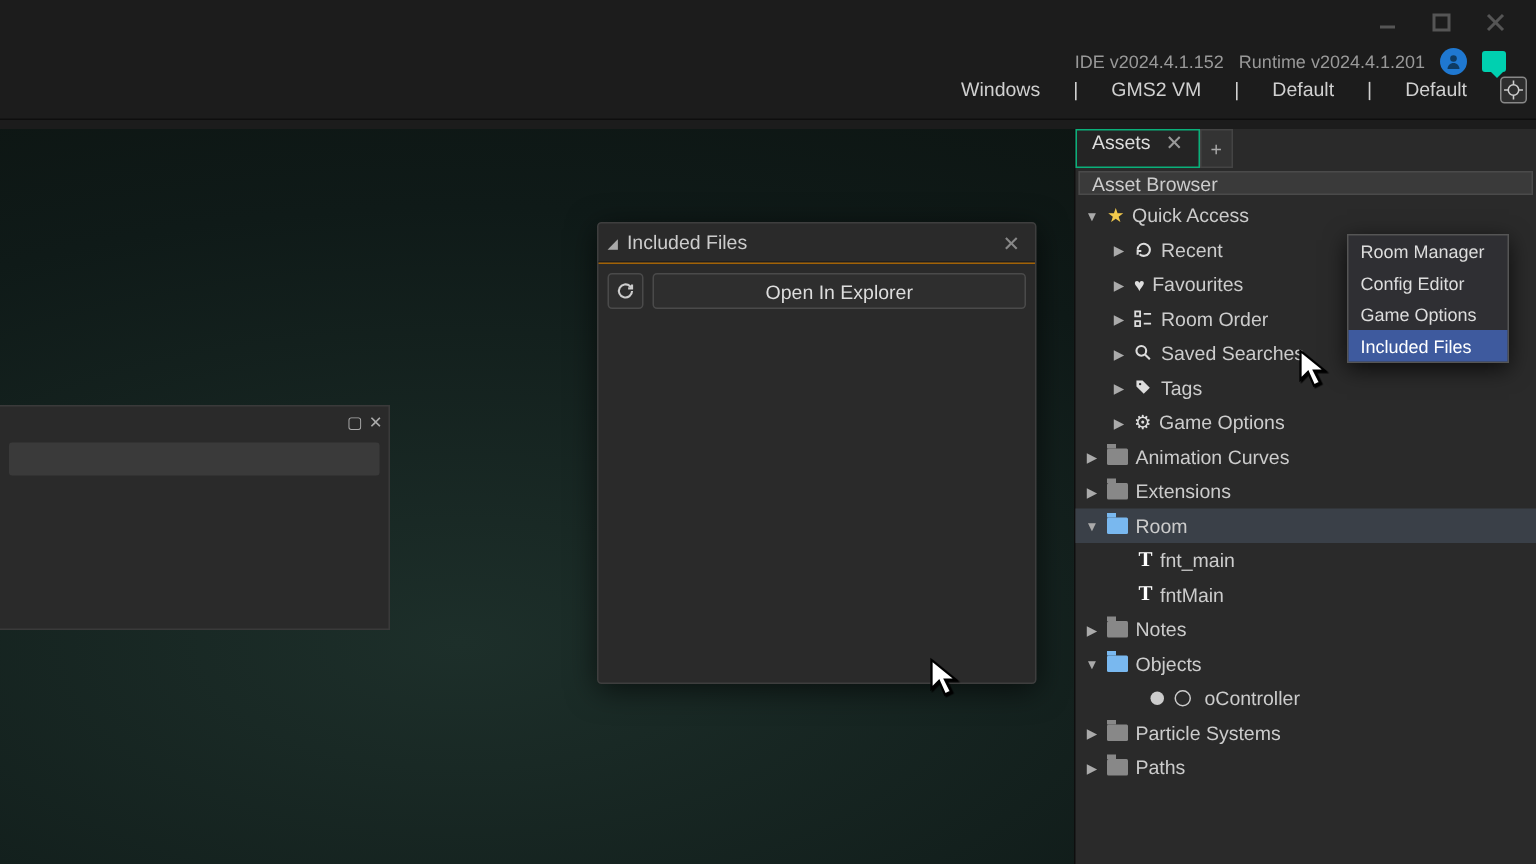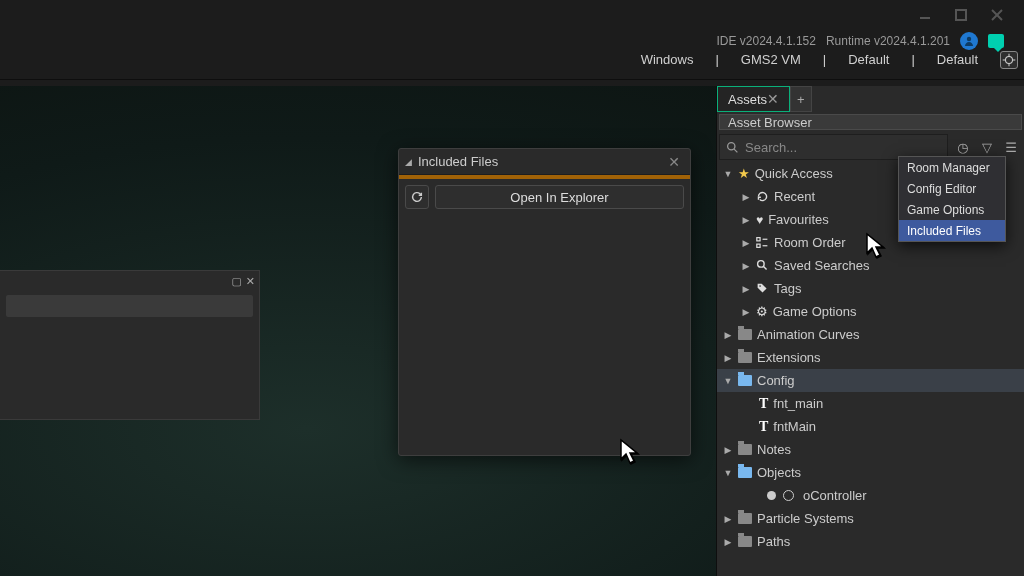--- a/index.html
+++ b/index.html
@@ -72,26 +72,26 @@
   display:flex; flex-direction:column;
   box-shadow: 0 4px 20px rgba(0,0,0,.6);
 }
 .fw-header{height:26px;display:flex;align-items:center;gap:6px;padding:0 6px;color:#ccc;font-size:13px;border-bottom:1px solid #1e1e1e;}
 .tri-collapse{font-size:9px;color:#aaa;}
 .fw-close{margin-left:auto;color:#888;font-size:14px;padding:0 4px;cursor:pointer;}
 .fw-body{flex:1;padding:6px 10px;}
 .folder-row{display:flex;align-items:center;gap:6px;color:#ddd;font-size:13px;}
 .folder-gfx{width:14px;height:11px;background:#ddd;border-radius:1px;position:relative;}
 .folder-gfx:before{content:"";position:absolute;top:-3px;left:0;width:6px;height:3px;background:#ddd;}
-.fw-footer{display:flex;gap:6px;padding:6px;border-top:4px solid #a16207;}
+.fw-footer{display:flex;gap:6px;padding:6px;border-top:1px solid #a16207;}
 .refresh-btn{width:24px;height:24px;background:#2e2e2e;border:1px solid #4a4a4a;border-radius:3px;display:flex;align-items:center;justify-content:center;color:#ccc;}
 .open-explorer{flex:1;height:24px;background:#2e2e2e;border:1px solid #4a4a4a;border-radius:3px;color:#ddd;font-size:13px;display:flex;align-items:center;justify-content:center;}
 .right-panel{position:absolute;right:0;top:86px;bottom:0;width:308px;background:#2a2a2a;border-left:1px solid #0e0e0e;}
 .tab-strip{height:26px;display:flex;align-items:stretch;}
-.tab{display:flex;align-items:center;padding:0 10px;background:#242424;border:1px solid #0ab07a;border-bottom:1px solid #0ab07a;color:#ddd;font-size:13px;}
+.tab{display:flex;gap:10px;padding:0 10px;background:#242424;border:1px solid #0ab07a;border-bottom:1px solid #0ab07a;color:#ddd;font-size:13px;}
 .tab-close{color:#999;font-size:14px;}
 .tab-plus{width:22px;display:flex;align-items:center;justify-content:center;background:#333;color:#aaa;border:1px solid #444;}
 .panel-title{height:16px;background:#3a3a3a;border:1px solid #4a4a4a;color:#ccc;font-size:13px;display:flex;align-items:center;padding:0 8px;margin:2px 2px 0;}
 .search-row{display:flex;align-items:center;gap:0;margin:4px 2px 0;}
 .search-input{flex:1;height:26px;background:#2e2e2e;border:1px solid #1e1e1e;color:#888;font-size:13px;display:flex;align-items:center;gap:6px;padding:0 6px;}
 .tool-icons{display:flex;gap:2px;padding-left:4px;}
 .tool-icon{width:22px;height:26px;display:flex;align-items:center;justify-content:center;color:#aaa;}
 .tree{padding-top:2px;}
 .tree-row{height:23px;display:flex;align-items:center;gap:5px;padding:0 6px;color:#ccc;font-size:13px;}
 .tree-row.selected{background:#3a4048;}
@@ -197,34 +197,20 @@
 
 <div class="right-panel">
   <div class="tab-strip">
     <div class="tab">
       <span>Assets</span>
       <span class="tab-close">✕</span>
     </div>
     <div class="tab-plus">+</div>
   </div>
   <div class="panel-title">Asset Browser</div>
-  <div class="search-row">
-    <div class="search-input">
-      <svg width="13" height="13" viewBox="0 0 16 16">
-          <circle cx="6.5" cy="6.5" r="4.5" fill="none" stroke="#999" stroke-width="1.6"></circle>
-          <line x1="10" y1="10" x2="14" y2="14" stroke="#999" stroke-width="1.6"></line>
-        </svg>
-      <span>Search...</span>
-    </div>
-    <div class="tool-icons">
-      <span class="tool-icon">◷</span>
-      <span class="tool-icon">▽</span>
-      <span class="tool-icon">☰</span>
-    </div>
-  </div>
   <div class="tree">
     <div class="tree-row">
         <span class="caret">▼</span>
         <span class="star">★</span>
         <span>Quick Access</span>
       </div>
     <div class="tree-row indent1">
         <span class="caret">▶</span>
         <svg width="13" height="13" viewBox="0 0 16 16">
           <path d="M3 8a5 5 0 1 1 1.6 3.7" fill="none" stroke="#ddd" stroke-width="1.7"></path>
@@ -275,21 +261,21 @@
         <span>Animation Curves</span>
       </div>
     <div class="tree-row">
         <span class="caret">▶</span>
         <span class="folder-ico"></span>
         <span>Extensions</span>
       </div>
     <div class="tree-row selected">
         <span class="caret">▼</span>
         <span class="folder-ico-open"></span>
-        <span>Config</span>
+        <span>Room</span>
       </div>
     <div class="tree-row indent2">
         <span class="T-icon">T</span>
         <span>fnt_main</span>
       </div>
     <div class="tree-row indent2">
         <span class="T-icon">T</span>
         <span>fntMain</span>
       </div>
     <div class="tree-row">

